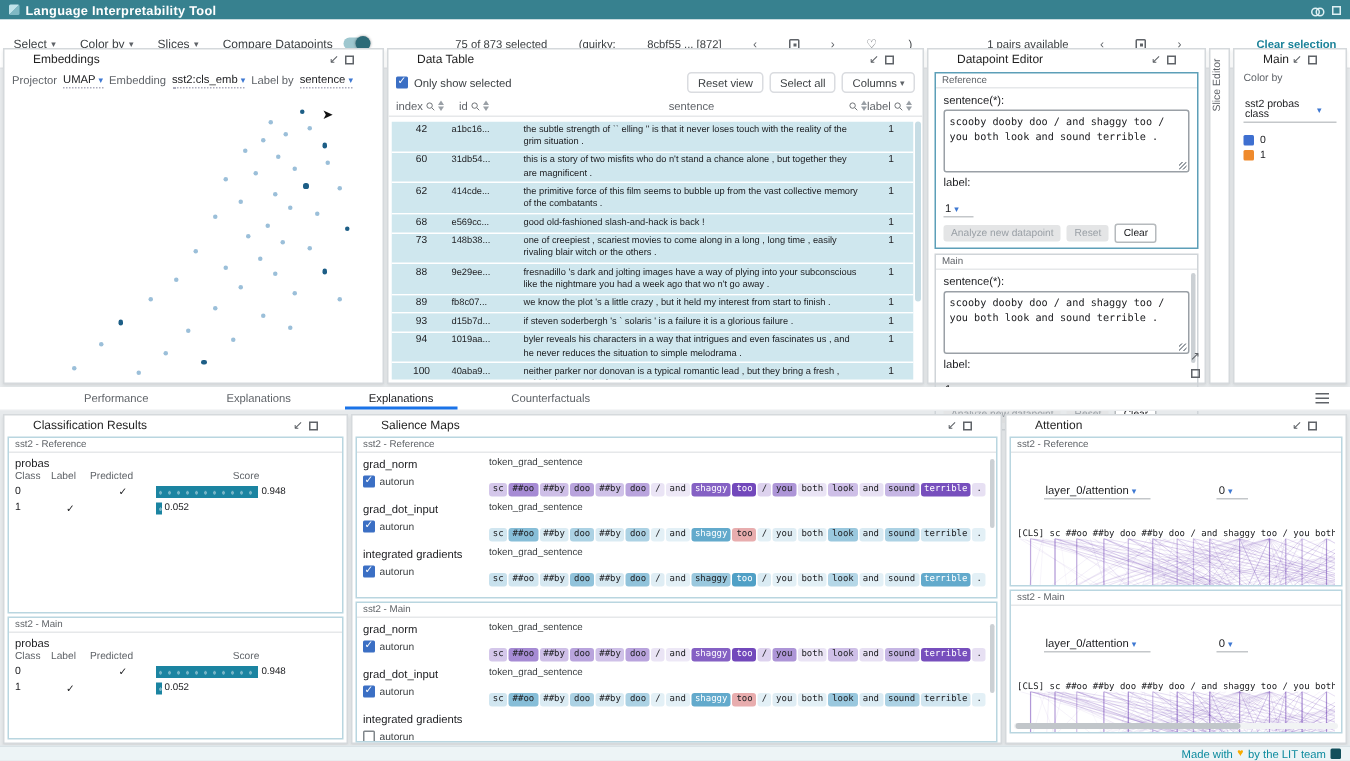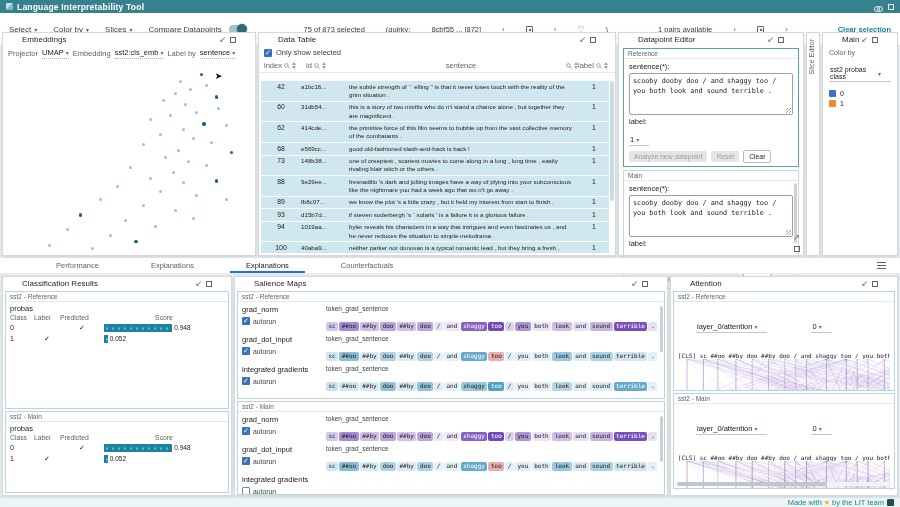--- a/index.html
+++ b/index.html
@@ -276,20 +276,28 @@
   <div class="phead">
     <span>Data Table</span>
     <span class="picons">
       <span class="ic-min">↙</span>
       <span class="ic-max"></span>
     </span>
   </div>
   <div class="dt-ctrl">
     <span class="cb">✓</span>
     <span class="lbl">Only show selected</span>
+    <span class="dt-btns">
+      <button class="btn">Reset view</button>
+      <button class="btn">Select all</button>
+      <button class="btn">
+          <span>Columns</span>
+          <span class="caret">▾</span>
+        </button>
+    </span>
   </div>
   <div class="thead">
     <span class="hcell">
       <span>index</span>
       <svg class="mag" width="6" height="6" viewBox="0 0 10 10">
           <circle cx="4" cy="4" r="3" fill="none" stroke="#5f6368"></circle>
           <line x1="6.5" y1="6.5" x2="9.2" y2="9.2" stroke="#5f6368"></line>
         </svg>
       <span class="sort">
           <i class="up"></i>

